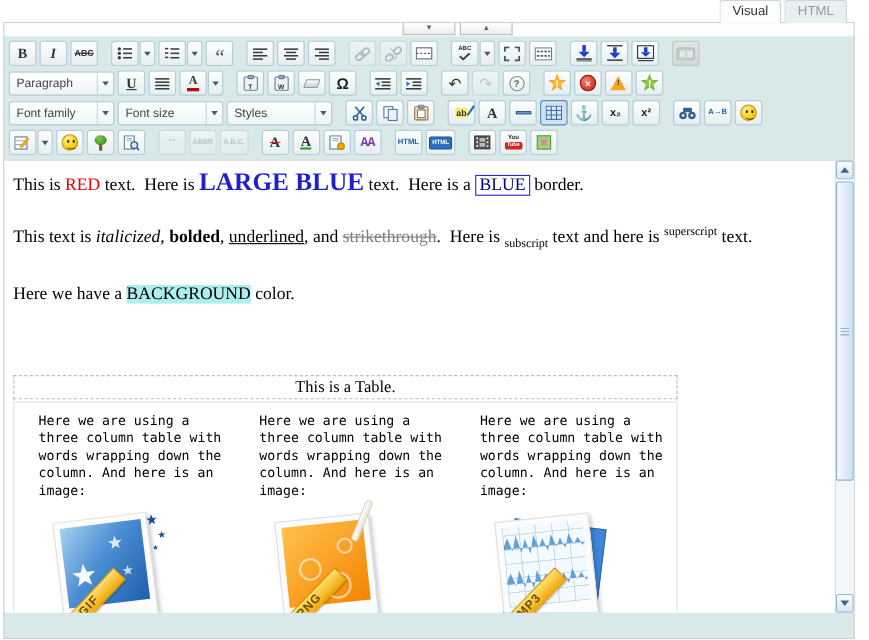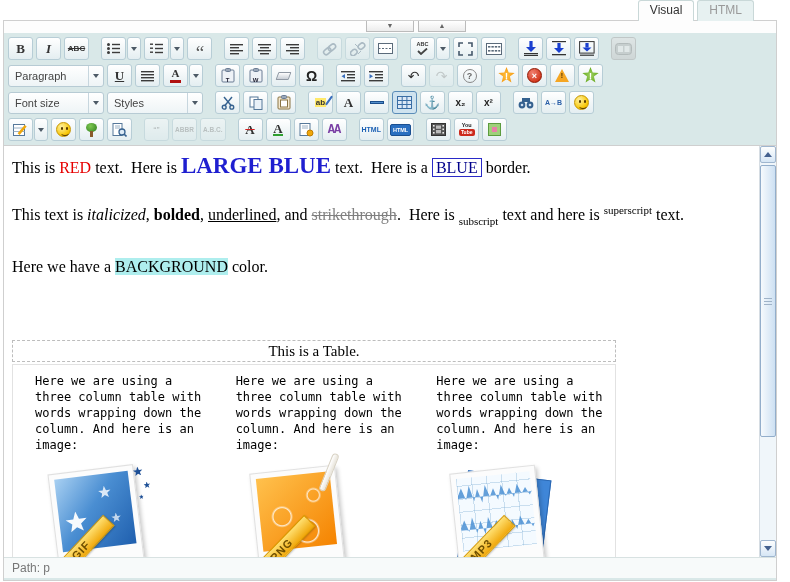--- a/index.html
+++ b/index.html
@@ -5,21 +5,21 @@
   * { box-sizing: border-box; margin: 0; padding: 0; }
   html,body { width:790px; height:582px; background:#fff; font-family:"Liberation Sans",sans-serif; overflow:hidden; }
   .page { position:relative; width:790px; height:582px; }
 
   
   .top-header { position:relative; height:20px; }
   .upload-insert { position:absolute; left:8px; top:2px; display:flex; align-items:center; gap:14px; font-size:12px; color:#464646;margin-top:40px; }
   .media-icon { display:inline-block; width:13px; height:11px; border:1px solid #8a8a8a; border-radius:2px; background:linear-gradient(#f6f6f6,#dcdcdc); position:relative; }
   .media-icon::before { content:""; position:absolute; left:2px; top:2px; width:5px; height:4px; border:1px solid #8a8a8a; border-radius:1px; }
   .media-icon::after { content:""; position:absolute; right:-3px; bottom:-3px; width:6px; height:5px; border:1px solid #8a8a8a; background:#eee; border-radius:1px; }
-  .editor-tabs { position:absolute; right:36px; top:0; display:flex; gap:3px; z-index:3; }
+  .editor-tabs { position:absolute; right:20px; top:0; display:flex; gap:3px; z-index:3; }
   .tab { height:21px; padding:0 11px; font-size:12px; line-height:19px; border:1px solid #c9d8d8; border-bottom:none; border-radius:3px 3px 0 0; cursor:pointer; }
   .tab.active { background:#fdfdfd; color:#333; }
   .tab.inactive { background:#e7f1f1; color:#999; }
 
   
   .editor { position:absolute; left:3px; top:20px; width:774px; height:561px; border:1px solid #cfcfcf; background:#d9e8e8; }
   .toggle-strip { position:relative; height:12px; background:#fdfdfd; }
   .mini-tab { position:absolute; top:0; width:48px; height:11px; background:linear-gradient(#fff,#ececec); border:1px solid #bbb; border-top:none; text-align:center; font-size:7px; line-height:10px; color:#666; cursor:pointer; }
   .mini-tab.down { left:362px; } .mini-tab.up { left:414px; }
 
@@ -431,20 +431,26 @@
           </div>
         <div class="btn">
             <span class="burst green">
               <span>!</span>
             </span>
           </div>
       </div>
 
       <div class="tbrow">
         <div class="sel">
+          <span class="sel-label">Font family</span>
+          <span class="sel-arrow">
+              <span class="caret"></span>
+            </span>
+        </div>
+        <div class="sel">
           <span class="sel-label">Font size</span>
           <span class="sel-arrow">
               <span class="caret"></span>
             </span>
         </div>
         <div class="sel">
           <span class="sel-label">Styles</span>
           <span class="sel-arrow">
               <span class="caret"></span>
             </span>
@@ -674,17 +680,14 @@
           </div>
         <div class="sb-track">
           <div class="sb-thumb"></div>
         </div>
         <div class="sb-btn">
             <span class="tri-down"></span>
           </div>
       </div>
     </div>
 
-    <div class="statusbar">
-      <span>Path: p</span>
-    </div>
   </div>
 </div>
 
 </body></html>

